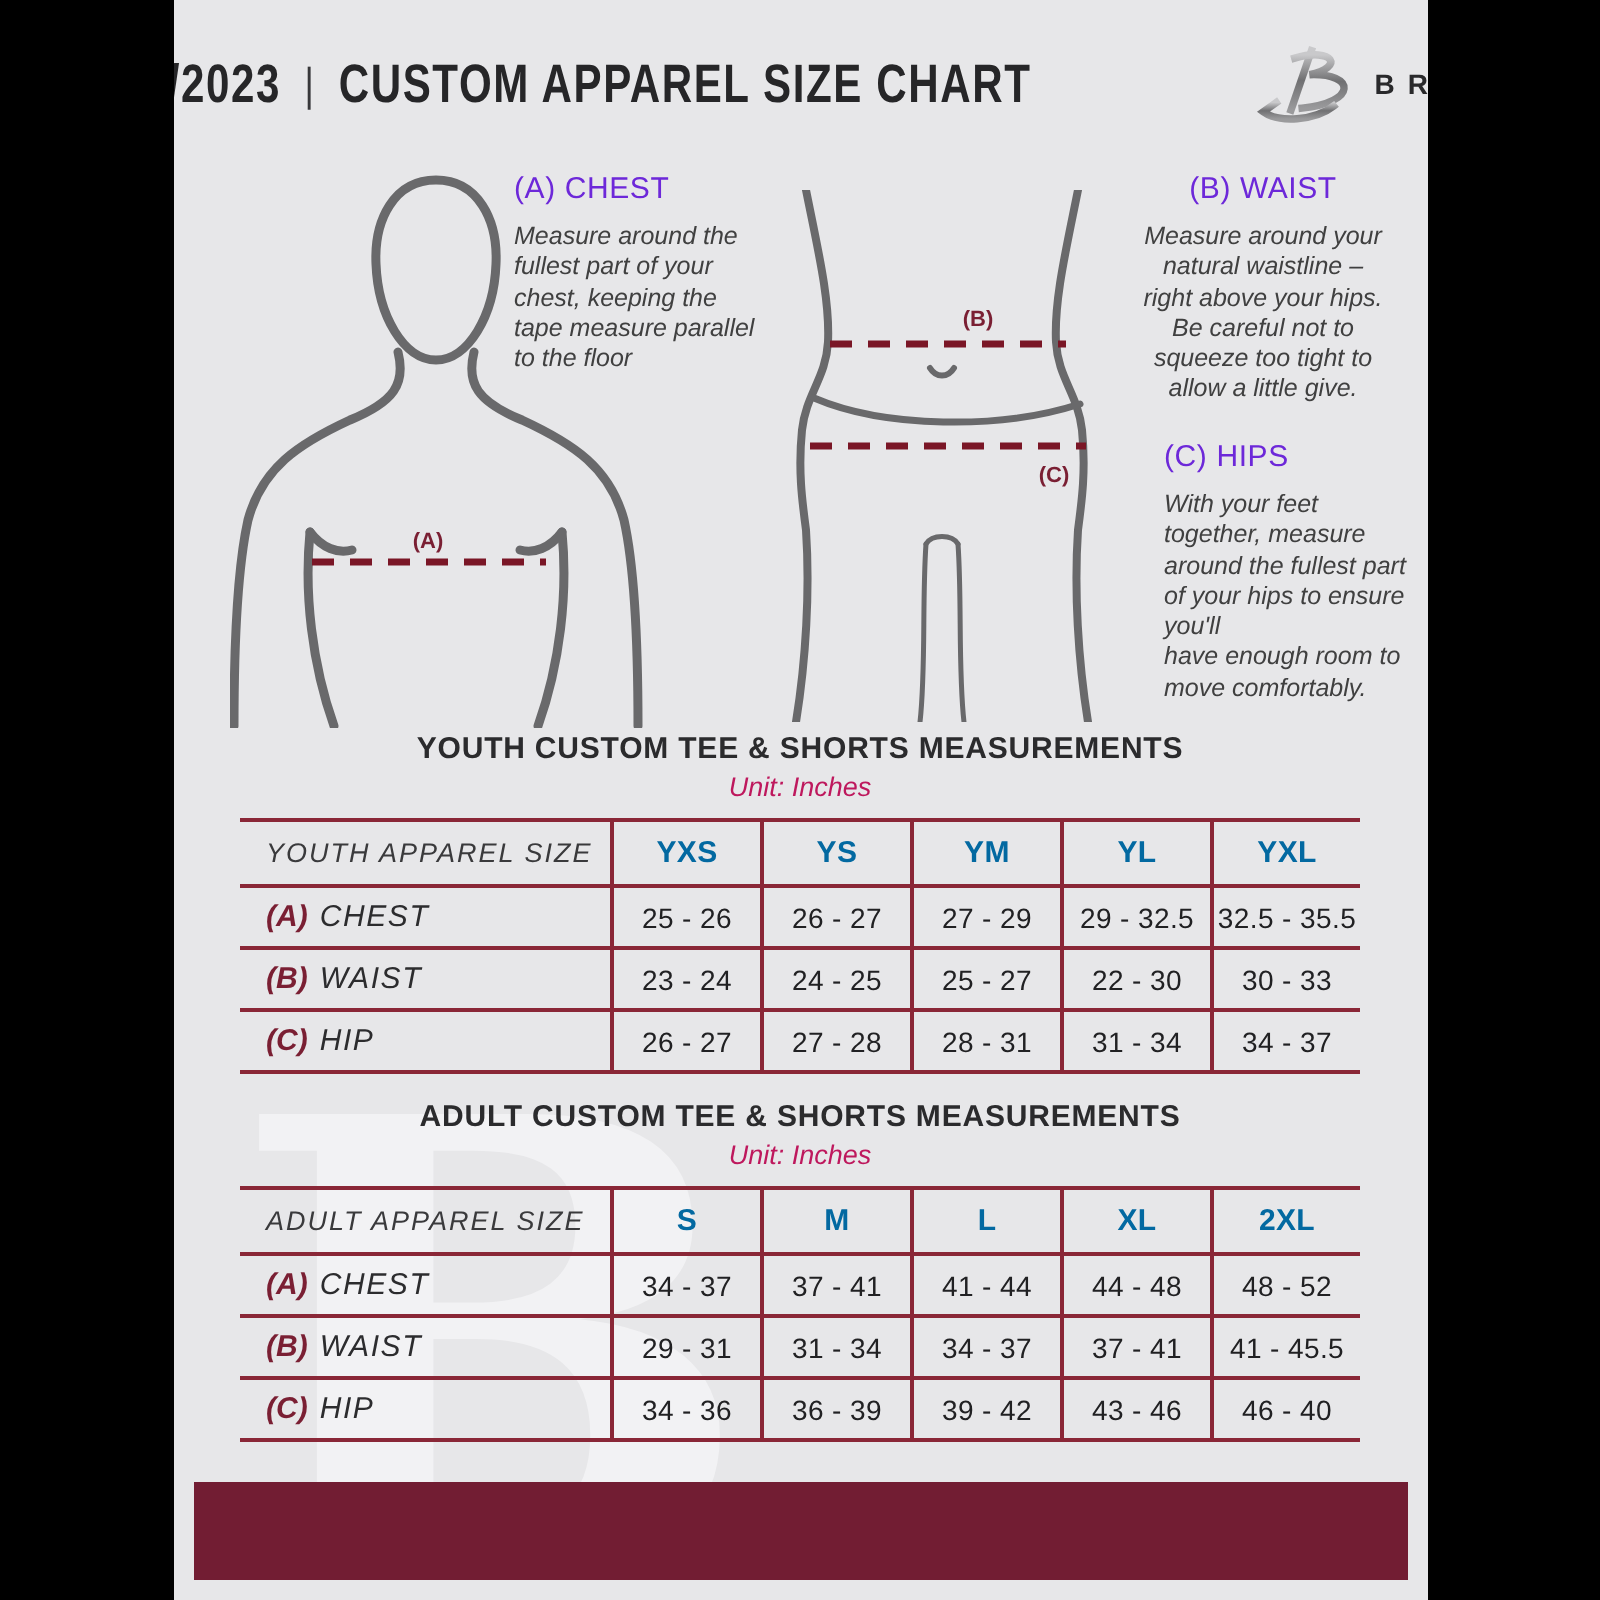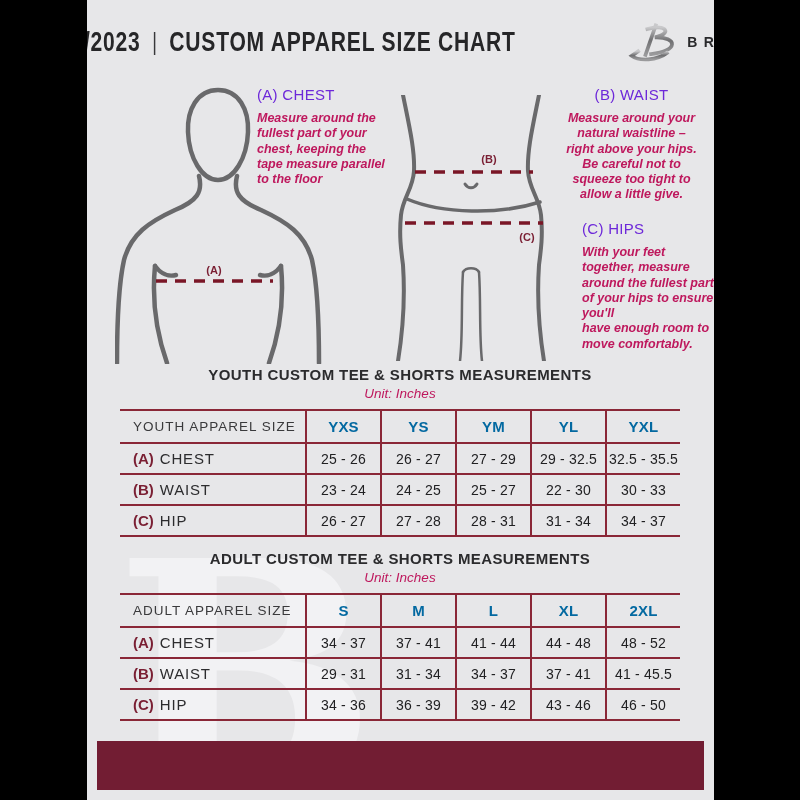--- a/index.html
+++ b/index.html
@@ -12,42 +12,42 @@
   .header { position:absolute; top:22px; left:0; right:0; display:flex; justify-content:center; align-items:center; gap:44px; z-index:1; }
   .title-group { display:flex; align-items:center; transform:scaleX(0.78); transform-origin:center;
                  font-weight:800; font-size:27px; color:#262628; letter-spacing:1px; white-space:nowrap; }
   .title-divider { font-weight:400; font-size:23px; margin:0 15px; color:#38383a; }
   .brand-group { display:flex; align-items:center; gap:10px; }
   .brand-name { font-weight:700; font-size:14px; letter-spacing:6.5px; color:#29292b; }
 
   
   .desc { position:absolute; z-index:1; }
   .desc h3 { font-size:15px; font-weight:400; color:#6d28d9; letter-spacing:0.3px; }
-  .desc p { margin-top:8px; font-size:12.5px; font-style:italic; font-weight:700; color:#be185d;
+  .desc p { margin-top:8px; font-size:12.5px; font-style:italic; font-weight:400; color:#404040;
             line-height:15.3px; white-space:pre-line; }
   .desc-a { left:170px; top:86px; width:170px; }
   .desc-b { left:467px; top:86px; width:155px;text-align:center; }
   .desc-c { left:467px; top:220px; width:165px;margin-left:28px; }
 
   .fig { position:absolute; z-index:1; }
   .fig-upper { left:28px; top:82px; }
   .fig-lower { left:305px; top:95px; }
   .marker-label { font:700 11px "Liberation Sans", sans-serif; fill:#7a1f33; }
 
   
   .tables { position:absolute; left:33px; top:366px; width:560px; z-index:1; }
   .sec-title { text-align:center; font-size:15px; font-weight:700; color:#2b2b2d; letter-spacing:0.4px; }
   .sec-unit { text-align:center; font-size:13.5px; font-style:italic; color:#be185d; margin:3px 0 8px; }
   .tbl { width:560px; }
   .trow { display:grid; grid-template-columns:185px repeat(5, 75px); border-bottom:2px solid #8a2737; }
   .trow.thead { border-top:2px solid #8a2737; }
   .cell { display:flex; align-items:center; justify-content:center; height:29px; border-left:2px solid #8a2737;
           font-size:14px; color:#212123; letter-spacing:0.2px; }
   .thead .cell { height:31px; font-weight:700; font-size:15px; color:#0369a1; }
-  .cell.first { border-left:none; justify-content:flex-start; padding-left:13px; }
+  .cell.first { border-left:none; justify-content:flex-start; padding-left:13px;font-style:italic; }
   .thead .cell.first { font-weight:400; font-size:13.5px; letter-spacing:1px; color:#3a3a3c; }
   .row-label { font-size:15px; letter-spacing:0.8px; color:#2c2c2e; }
   .pfx { font-weight:800; color:#7a1f33; margin-right:6px; letter-spacing:0; }
   .adult-block { margin-top:13px; }
 
   
   .footer-bar { position:absolute; left:10px; top:741px; width:607px; height:49px; background:#721d33; z-index:2; }
   .watermark { position:absolute; left:28px; top:520px; z-index:0; font-family:"DejaVu Serif", serif;
                font-weight:700; font-size:310px; line-height:1; color:#f2f2f4; }
 </style>
@@ -228,21 +228,21 @@
           </div>
           <div class="trow">
             <div class="cell first row-label">
                 <span class="pfx">(C)</span>
                 <span>HIP</span>
               </div>
             <div class="cell">34 - 36</div>
             <div class="cell">36 - 39</div>
             <div class="cell">39 - 42</div>
             <div class="cell">43 - 46</div>
-            <div class="cell">46 - 50</div>
+            <div class="cell">46 - 40</div>
           </div>
         </div>
       </div>
     </div>
 
     <div class="footer-bar"></div>
   </div>
 </div>
 
 </body></html>

